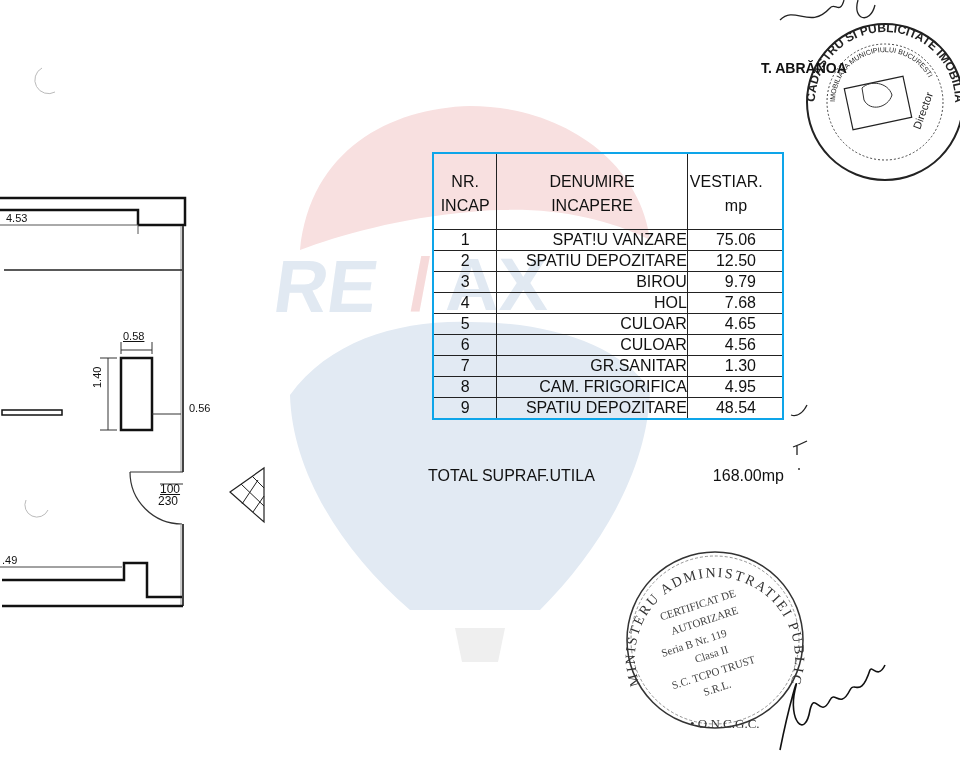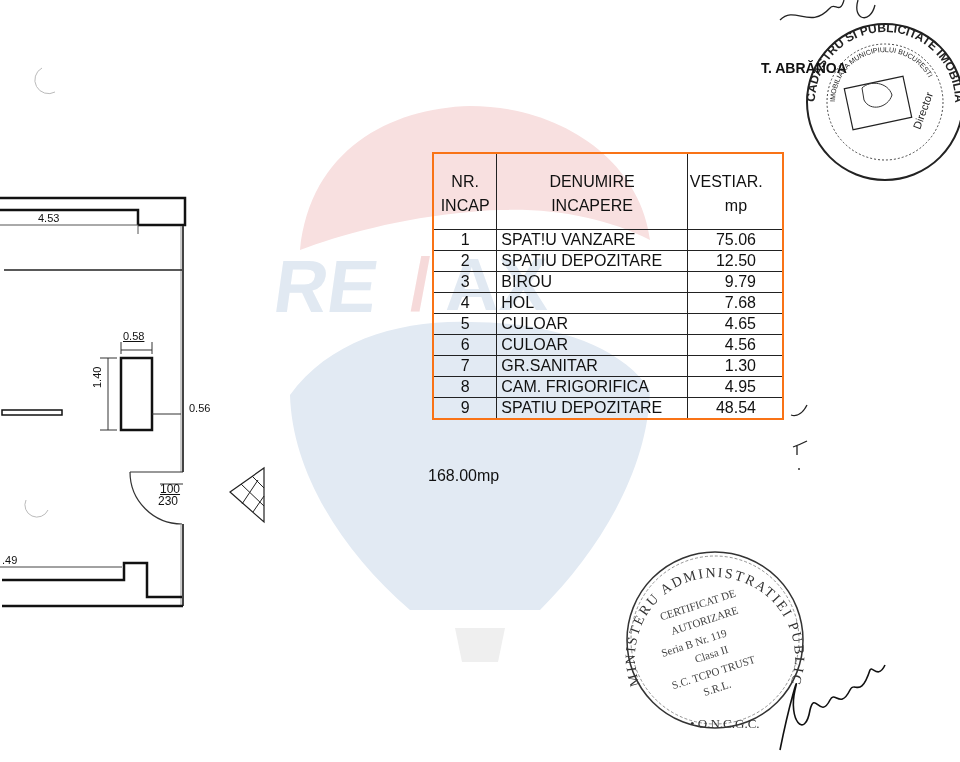--- a/index.html
+++ b/index.html
@@ -7,32 +7,32 @@
     width:960px; height:762px; position:relative; overflow:hidden;
     background:#ffffff; font-family:"Liberation Sans", sans-serif; color:#111;
   }
   .abs { position:absolute; }
   
   .wm { position:absolute; left:0; top:0; width:960px; height:762px; pointer-events:none; }
 
   
   .room-table {
     position:absolute; left:432px; top:152px; width:352px;
-    border-collapse:collapse; border:2px solid #f97316; background:transparent;
+    border-collapse:collapse; border:2px solid #0ea5e9; background:transparent;
   }
   .room-table td, .room-table th {
     border:1.5px solid #222; padding:0; font-weight:normal;
     font-size:16px; line-height:20px; height:20px;
   }
   .room-table th { vertical-align:top; text-align:center; height:76px; line-height:24px; padding-top:16px; box-sizing:border-box;}
   .col-nr { width:64px; }
   .col-name { width:192px; }
   .col-area { width:96px; }
   .room-table td.nr { text-align:center; }
-  .room-table td.name { text-align:left; padding-left:4px;margin-left:43px; }
+  .room-table td.name { text-align:right; padding-left:4px;margin-left:43px; }
   .room-table td.area { text-align:right; padding-right:26px; }
   .room-table th.area-h { text-align:left; padding-left:2px; }
   .total-row {
     position:absolute; left:428px; top:467px; width:356px; font-size:16px;
     display:flex; justify-content:space-between;
   }
   .dim { position:absolute; font-size:11px; color:#111; }
   .signature-name { position:absolute; left:752px; top:60px; font-size:14px; font-weight:bold; letter-spacing:0px;margin-left:9px; }
 </style>
 </head>
@@ -82,21 +82,21 @@
   <line x1="181" y1="524" x2="181" y2="606" stroke="#999" stroke-width="1"></line>
 
   <line x1="0" y1="567" x2="122" y2="567" stroke="#444" stroke-width="1"></line>
   <polyline points="2,580 124,580 124,563 147,563 147,597 182,597" fill="none" stroke="#111" stroke-width="2.5"></polyline>
   <line x1="2" y1="606" x2="183" y2="606" stroke="#111" stroke-width="2.5"></line>
 
   <path d="M42,68 A10,10 0 0 0 55,92" fill="none" stroke="#bbb" stroke-width="1"></path>
   <path d="M26,500 A12,12 0 0 0 48,510" fill="none" stroke="#bbb" stroke-width="1"></path>
 </svg>
 
-<div class="dim" style="left:6px;top:212px;margin-left:32px;">4.53</div>
+<div class="dim" style="left:6px;top:212px;">4.53</div>
 <div class="dim" style="left:123px;top:330px;text-decoration:underline;">0.58</div>
 <div class="dim" style="left:91px;top:388px;transform:rotate(-90deg);transform-origin:left top;">1.40</div>
 <div class="dim" style="left:153px;top:402px;margin-left:36px;">0.56</div>
 <div class="dim" style="left:160px;top:482px;font-size:12px;text-decoration:underline;">100</div>
 <div class="dim" style="left:158px;top:494px;font-size:12px;">230</div>
 <div class="dim" style="left:2px;top:554px;">.49</div>
 
 <svg class="abs" style="left:226px;top:466px" width="42" height="60">
   <polygon points="4,26 38,2 38,56" fill="none" stroke="#222" stroke-width="1.2"></polygon>
   <line x1="15" y1="18" x2="38" y2="40" stroke="#222" stroke-width="1"></line>
@@ -165,20 +165,21 @@
       </tr>
     <tr>
         <td class="nr">9</td>
         <td class="name">SPATIU DEPOZITARE</td>
         <td class="area">48.54</td>
       </tr>
   </tbody>
 </table>
 
 <div class="total-row">
+  <span>TOTAL SUPRAF.UTILA</span>
   <span>168.00mp</span>
 </div>
 
 <svg class="abs" style="left:785px;top:395px" width="30" height="80">
   <path d="M6,20 C12,22 18,18 22,10" fill="none" stroke="#222" stroke-width="1.3"></path>
   <path d="M8,52 C14,50 18,48 22,46 M12,50 L12,60" fill="none" stroke="#222" stroke-width="1.3"></path>
   <circle cx="14" cy="74" r="1" fill="#333"></circle>
 </svg>
 
 <svg class="abs" style="left:740px;top:0" width="220" height="190">

